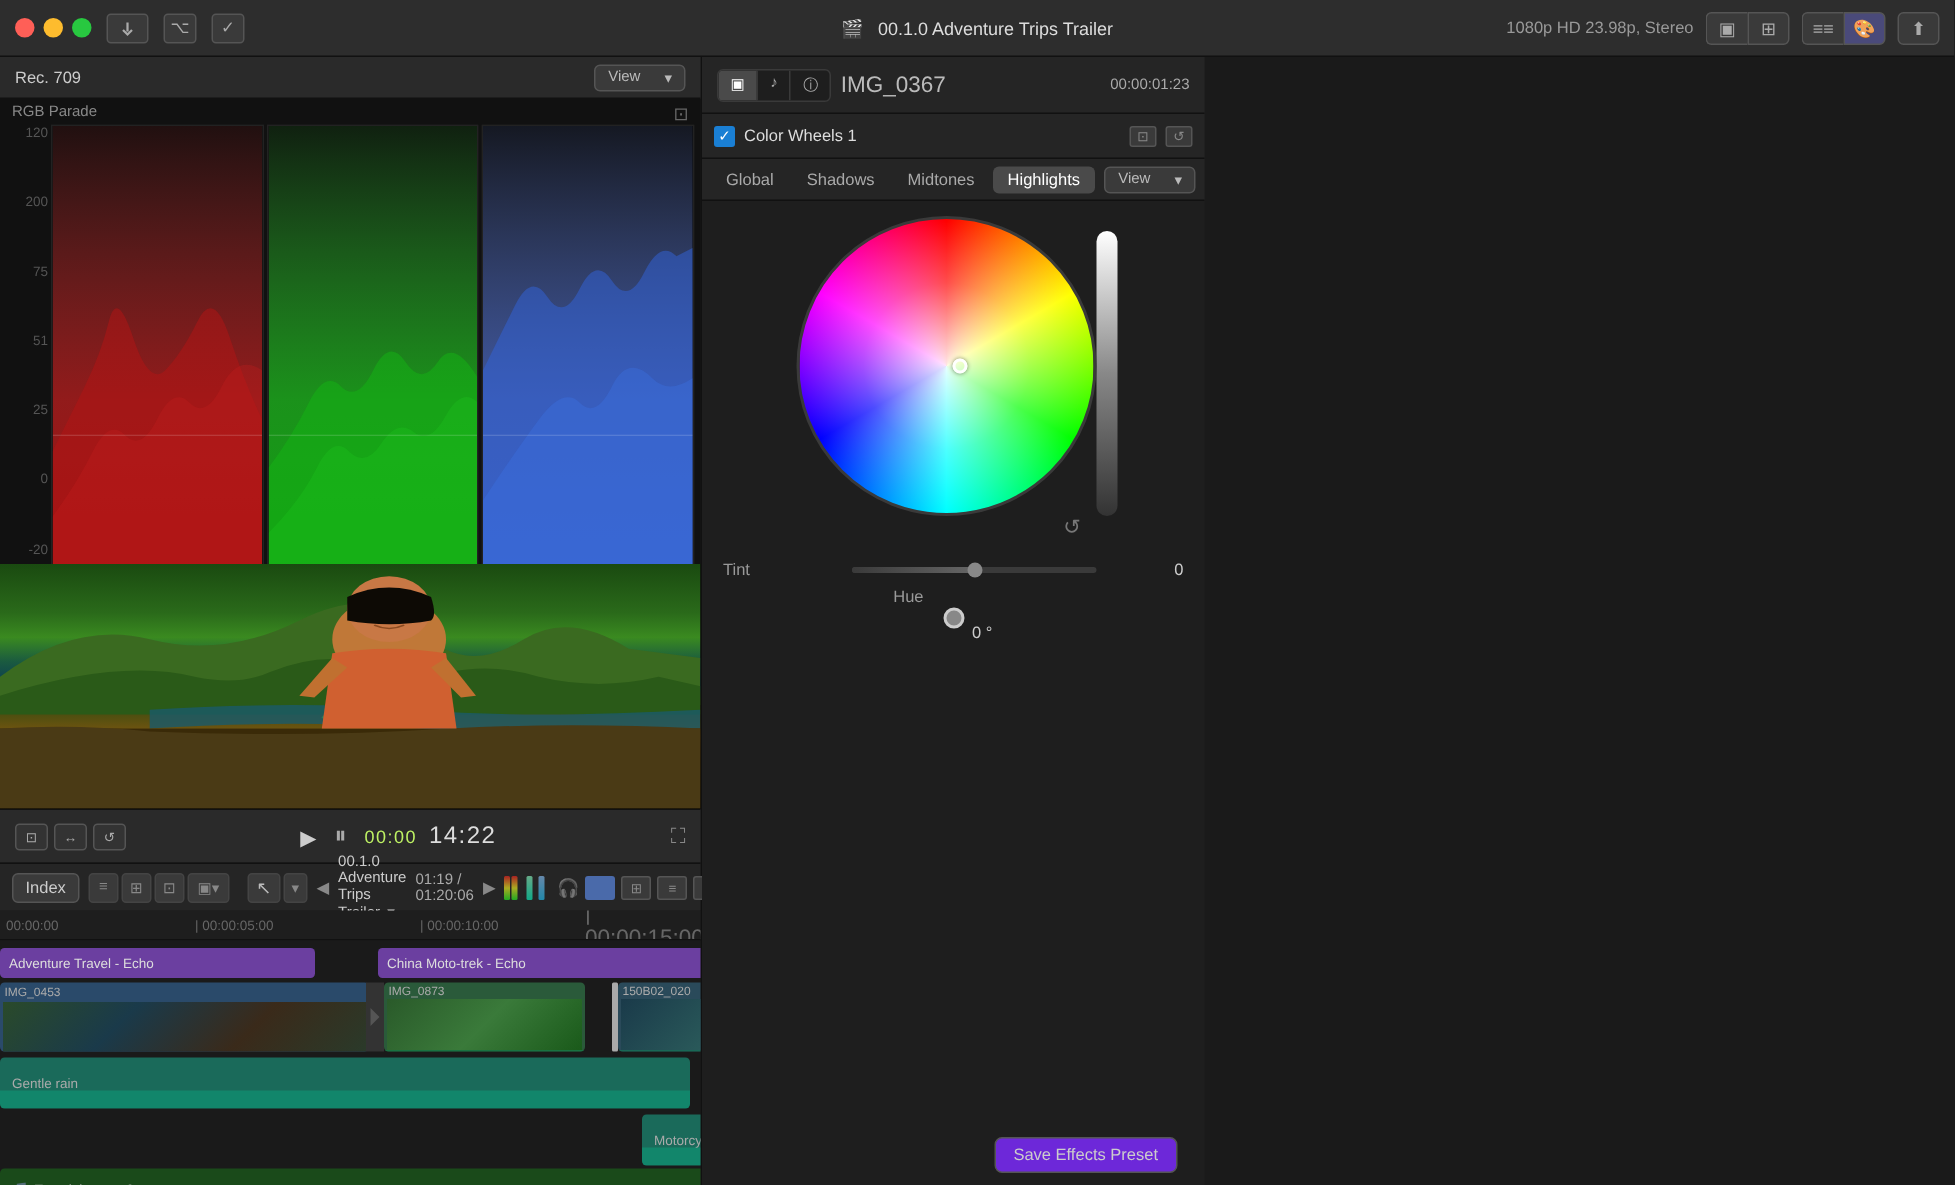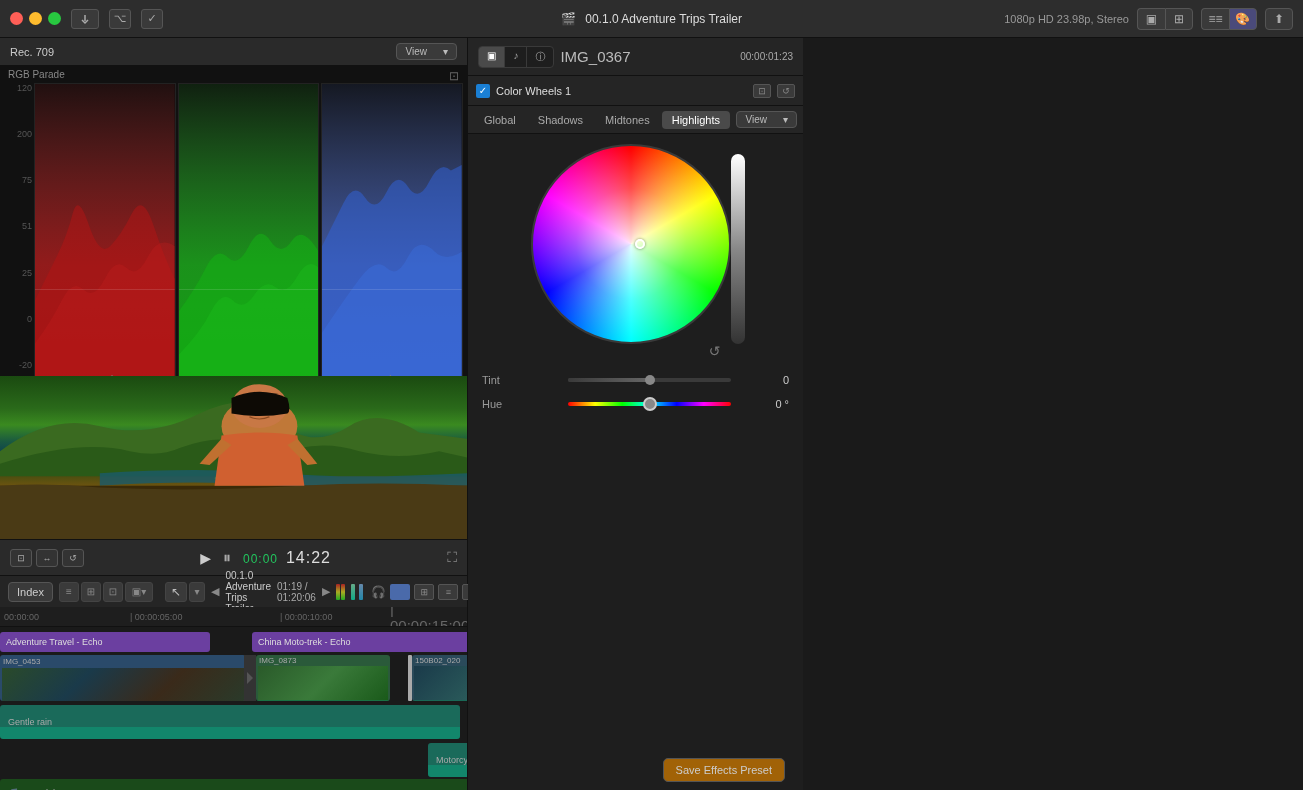--- a/index.html
+++ b/index.html
@@ -261,21 +261,21 @@
     <div style="height:36px;background:#2a2a2a;display:flex;align-items:center;padding:0 10px;gap:8px;border-top:1px solid #111;">
       <div style="display:flex;gap:4px;">
         <div style="width:22px;height:18px;background:#333;border:1px solid #555;border-radius:3px;display:flex;align-items:center;justify-content:center;color:#aaa;font-size:9px;">⊡</div>
         <div style="width:22px;height:18px;background:#333;border:1px solid #555;border-radius:3px;display:flex;align-items:center;justify-content:center;color:#aaa;font-size:9px;">↔</div>
         <div style="width:22px;height:18px;background:#333;border:1px solid #555;border-radius:3px;display:flex;align-items:center;justify-content:center;color:#aaa;font-size:9px;">↺</div>
       </div>
       <div style="flex:1;display:flex;align-items:center;justify-content:center;gap:12px;">
         <span style="color:#ccc;font-size:14px;cursor:pointer;">▶</span>
         <span style="font-size:16px;color:#aaa;cursor:pointer;">⏸</span>
         <span style="font-size:14px;color:#ccc;letter-spacing:1px;">
-          <span style="color:#22c55e;font-size:12px;margin-right:3px;">00:00</span>
+          <span style="color:#bef264;font-size:12px;margin-right:3px;">00:00</span>
           <span style="color:#ddd;font-size:16px;">14:22</span>
         </span>
       </div>
       <span style="color:#888;font-size:14px;cursor:pointer;margin-left:auto;">⛶</span>
     </div>
 
     <div style="height:32px;background:#252525;display:flex;align-items:center;padding:0 8px;gap:6px;border-top:1px solid #111;">
       <div style="padding:3px 8px;background:#3a3a3a;border:1px solid #555;border-radius:4px;font-size:11px;color:#ccc;cursor:pointer;">Index</div>
       <div style="display:flex;gap:2px;">
         <div style="width:20px;height:20px;background:#3a3a3a;border:1px solid #444;border-radius:3px;display:flex;align-items:center;justify-content:center;color:#888;font-size:10px;">≡</div>
@@ -429,28 +429,28 @@
 
         <div style="display:flex;align-items:center;height:24px;gap:6px;padding:0 4px;">
           <span style="width:80px;font-size:11px;color:#999;">Tint</span>
           <div style="flex:1;height:4px;background:#3a3a3a;border-radius:2px;position:relative;">
             <div style="width:50%;height:100%;background:linear-gradient(to right,#3a3a3a,#666);border-radius:2px;"></div>
             <div style="width:10px;height:10px;background:#888;border-radius:50%;position:absolute;left:calc(50% - 5px);top:-3px;"></div>
           </div>
           <span style="width:52px;text-align:right;font-size:11px;color:#ccc;">0</span>
         </div>
 
-        <div style="display:flex;align-items:center;height:24px;gap:6px;padding:0 4px;">
+        <div style="display:flex;align-items:center;height:24px;gap:6px;padding:0 4px;flex-direction:column;">
           <span style="width:80px;font-size:11px;color:#999;">Hue</span>
           <div style="flex:1;height:4px;background:linear-gradient(to right,#f00,#ff0,#0f0,#0ff,#00f,#f0f,#f00);border-radius:2px;position:relative;">
             <div style="width:14px;height:14px;background:#888;border-radius:50%;position:absolute;left:calc(50% - 7px);top:-5px;border:2px solid #ccc;"></div>
           </div>
           <span style="width:52px;text-align:right;font-size:11px;color:#ccc;">0 °</span>
         </div>
       </div>
 
       <div style="margin-top:auto;padding:8px;width:100%;display:flex;justify-content:flex-end;">
-        <button style="padding:5px 12px;background:#a16207;border:1px solid #555;border-radius:5px;color:#ccc;font-size:11px;cursor:pointer;">Save Effects Preset</button>
+        <button style="padding:5px 12px;background:#6d28d9;border:1px solid #555;border-radius:5px;color:#ccc;font-size:11px;cursor:pointer;">Save Effects Preset</button>
       </div>
     </div>
   </div>
 
 </div>
 
 </body></html>

